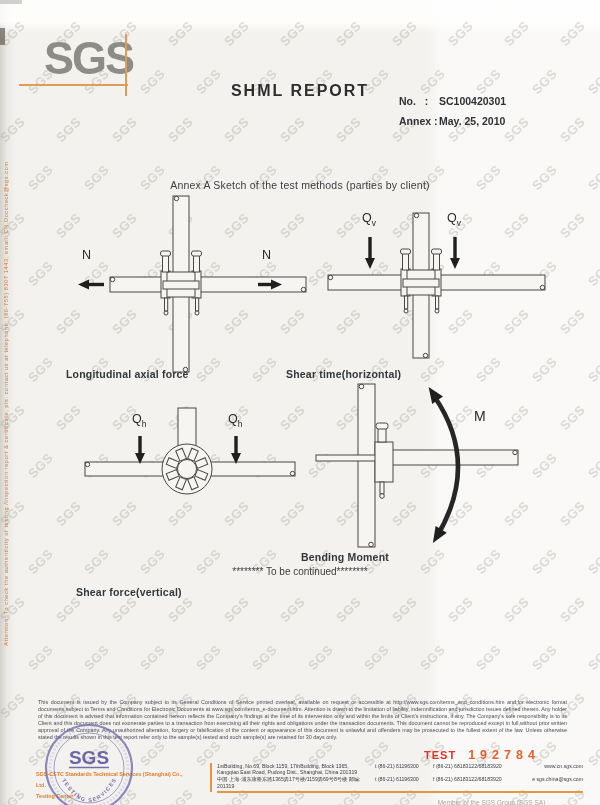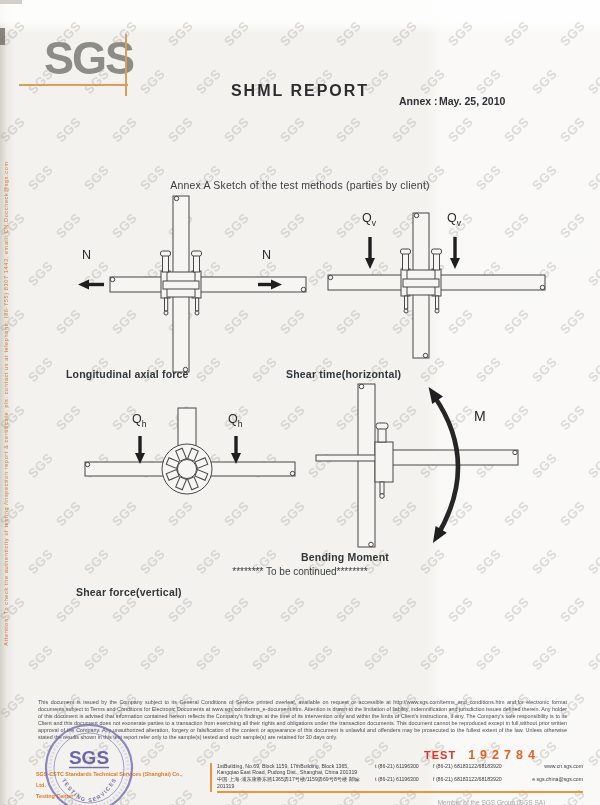--- a/index.html
+++ b/index.html
@@ -281,20 +281,21 @@
   <div class="content">
     <div class="mark1"></div>
     <div class="mark2"></div>
 
     <div class="logo">SGS</div>
     <div class="logo-hline"></div>
     <div class="logo-vline"></div>
     <div class="doc-title">SHML REPORT</div>
 
     <div class="meta">
+      <div class="meta-row"><span class="meta-label">No.   :</span><span>SC100420301</span></div>
       <div class="meta-row"><span class="meta-label">Annex :</span><span>May. 25, 2010</span></div>
     </div>
 
     <div class="annex-heading">Annex A Sketch of the test methods (parties by client)</div>
 
     <div class="diagram" style="left:52px;top:192px;width:260px;height:190px;">
       <svg width="260" height="190" viewBox="0 0 260 190">
         <g>
           <rect class="ink" x="121" y="4" width="16" height="176"></rect>
           <circle class="inkline" cx="124.5" cy="6.5" r="2.2"></circle>

